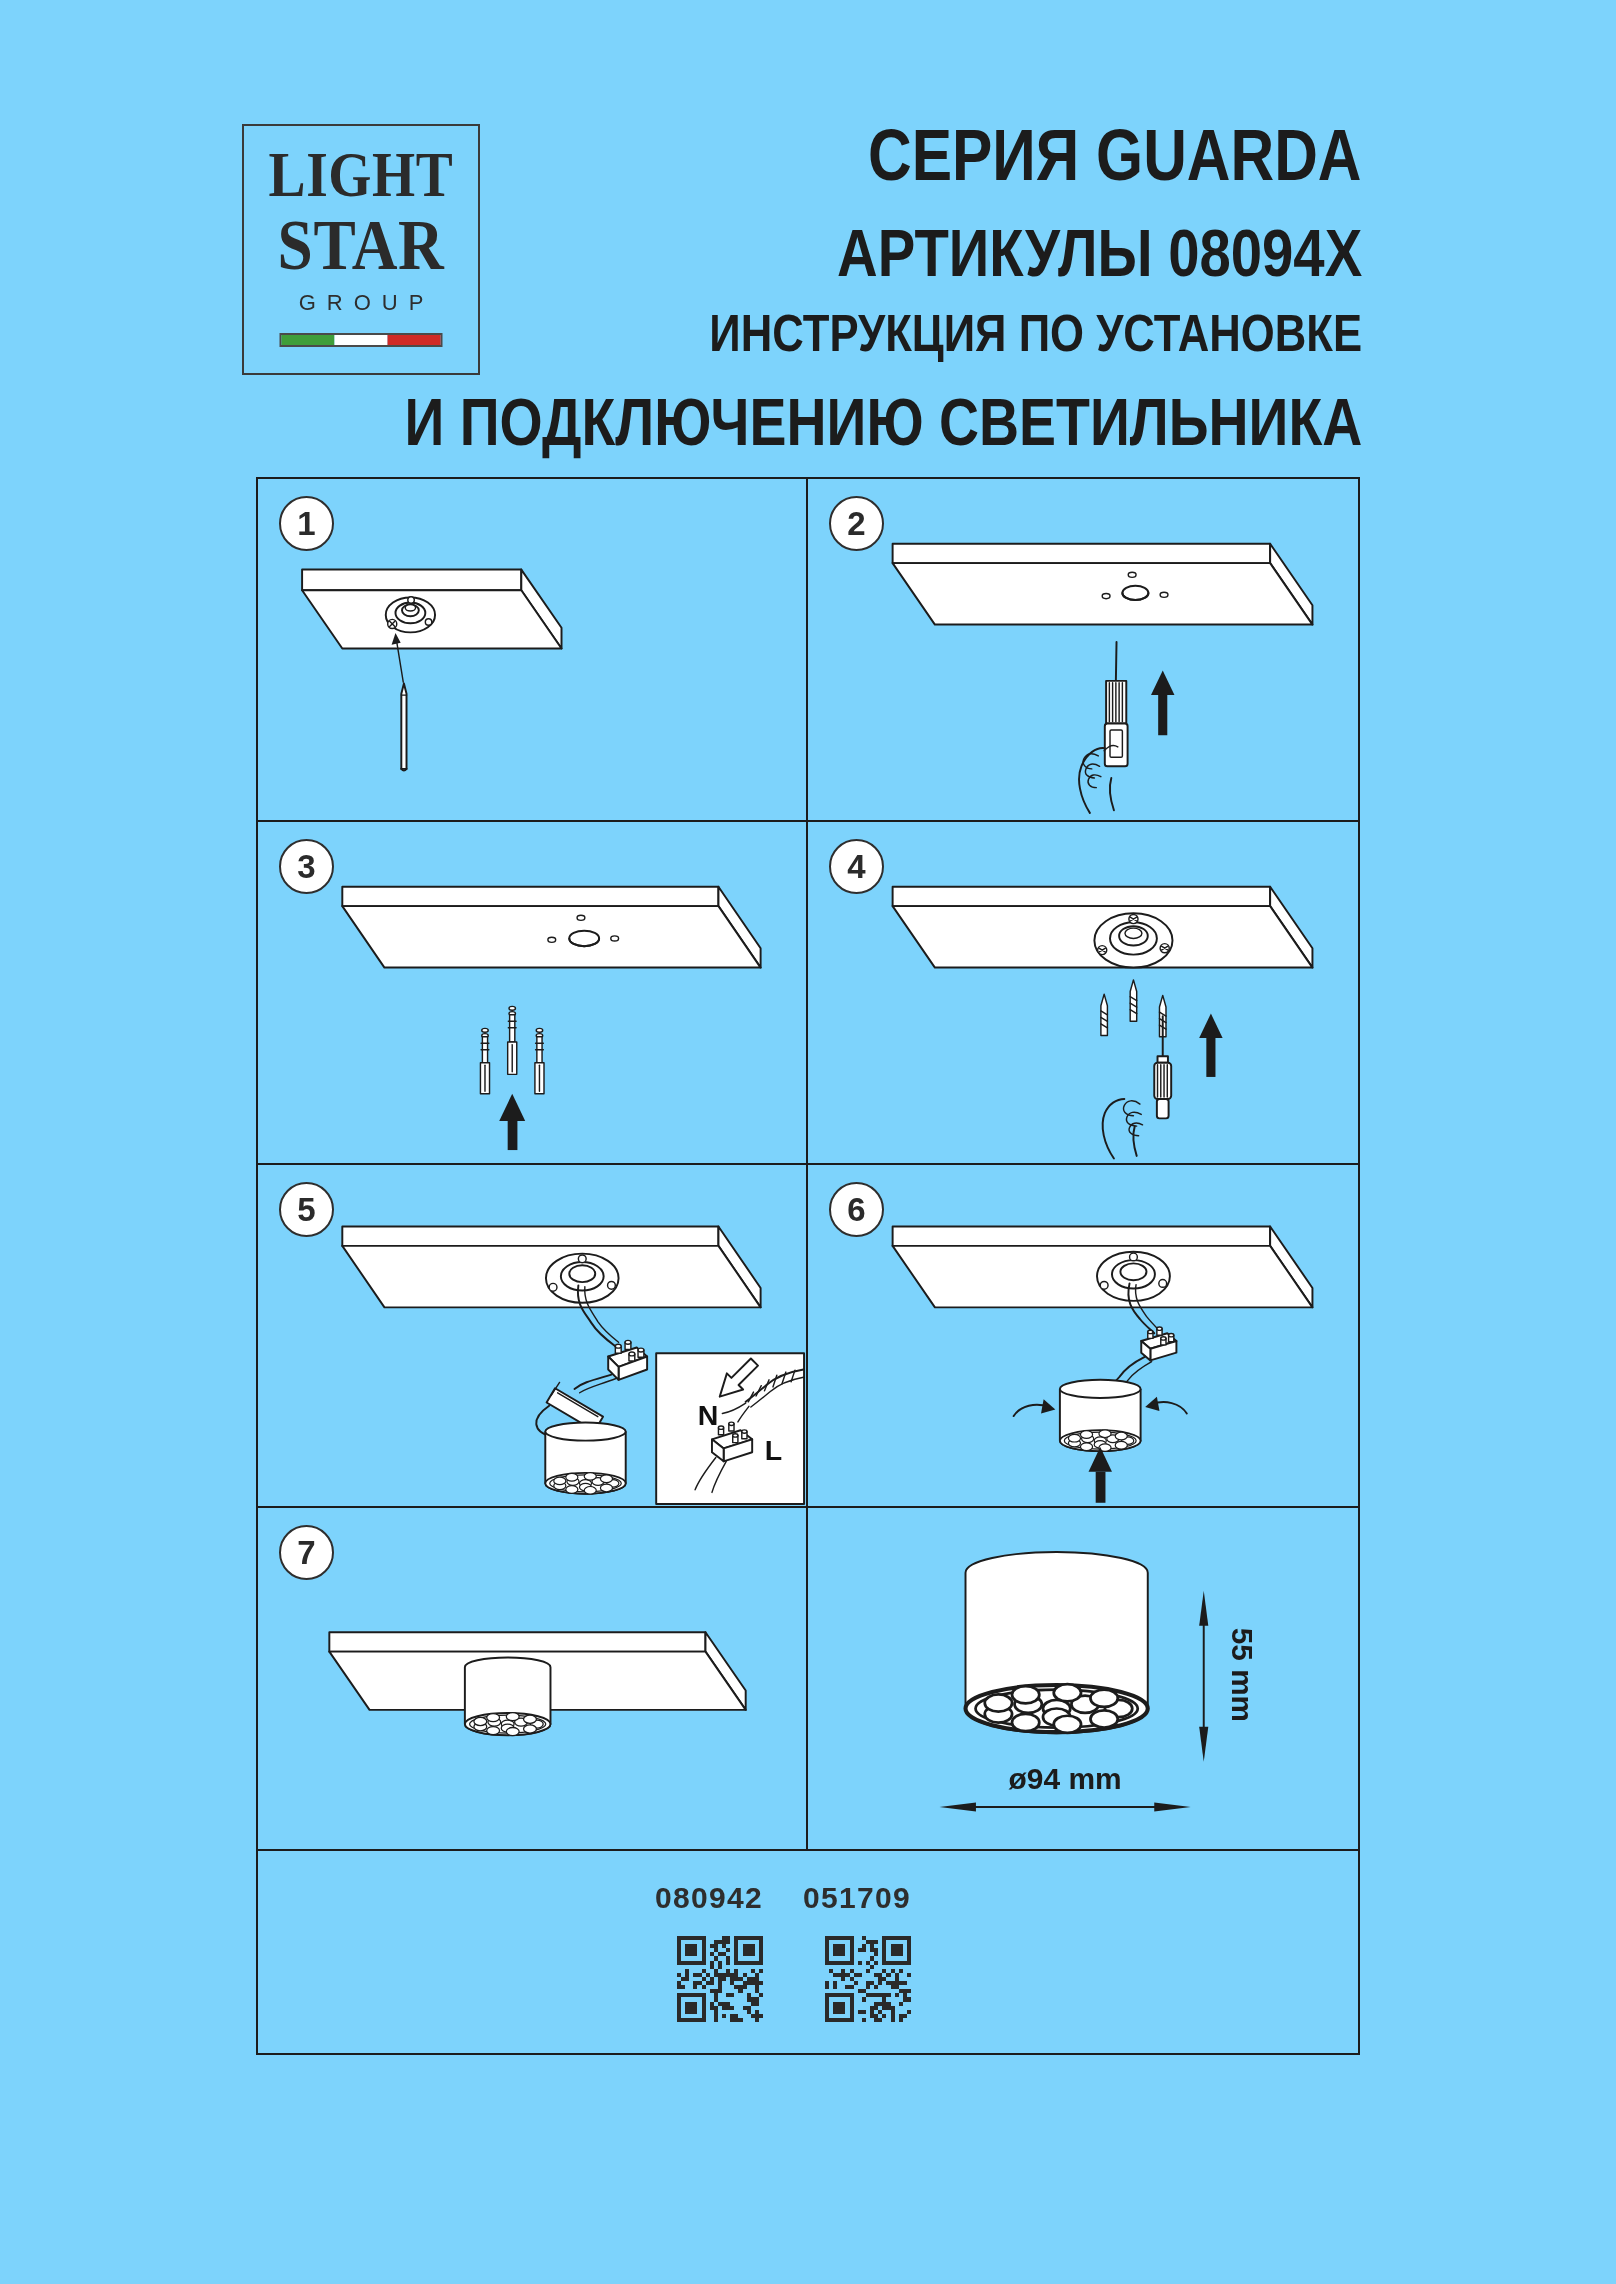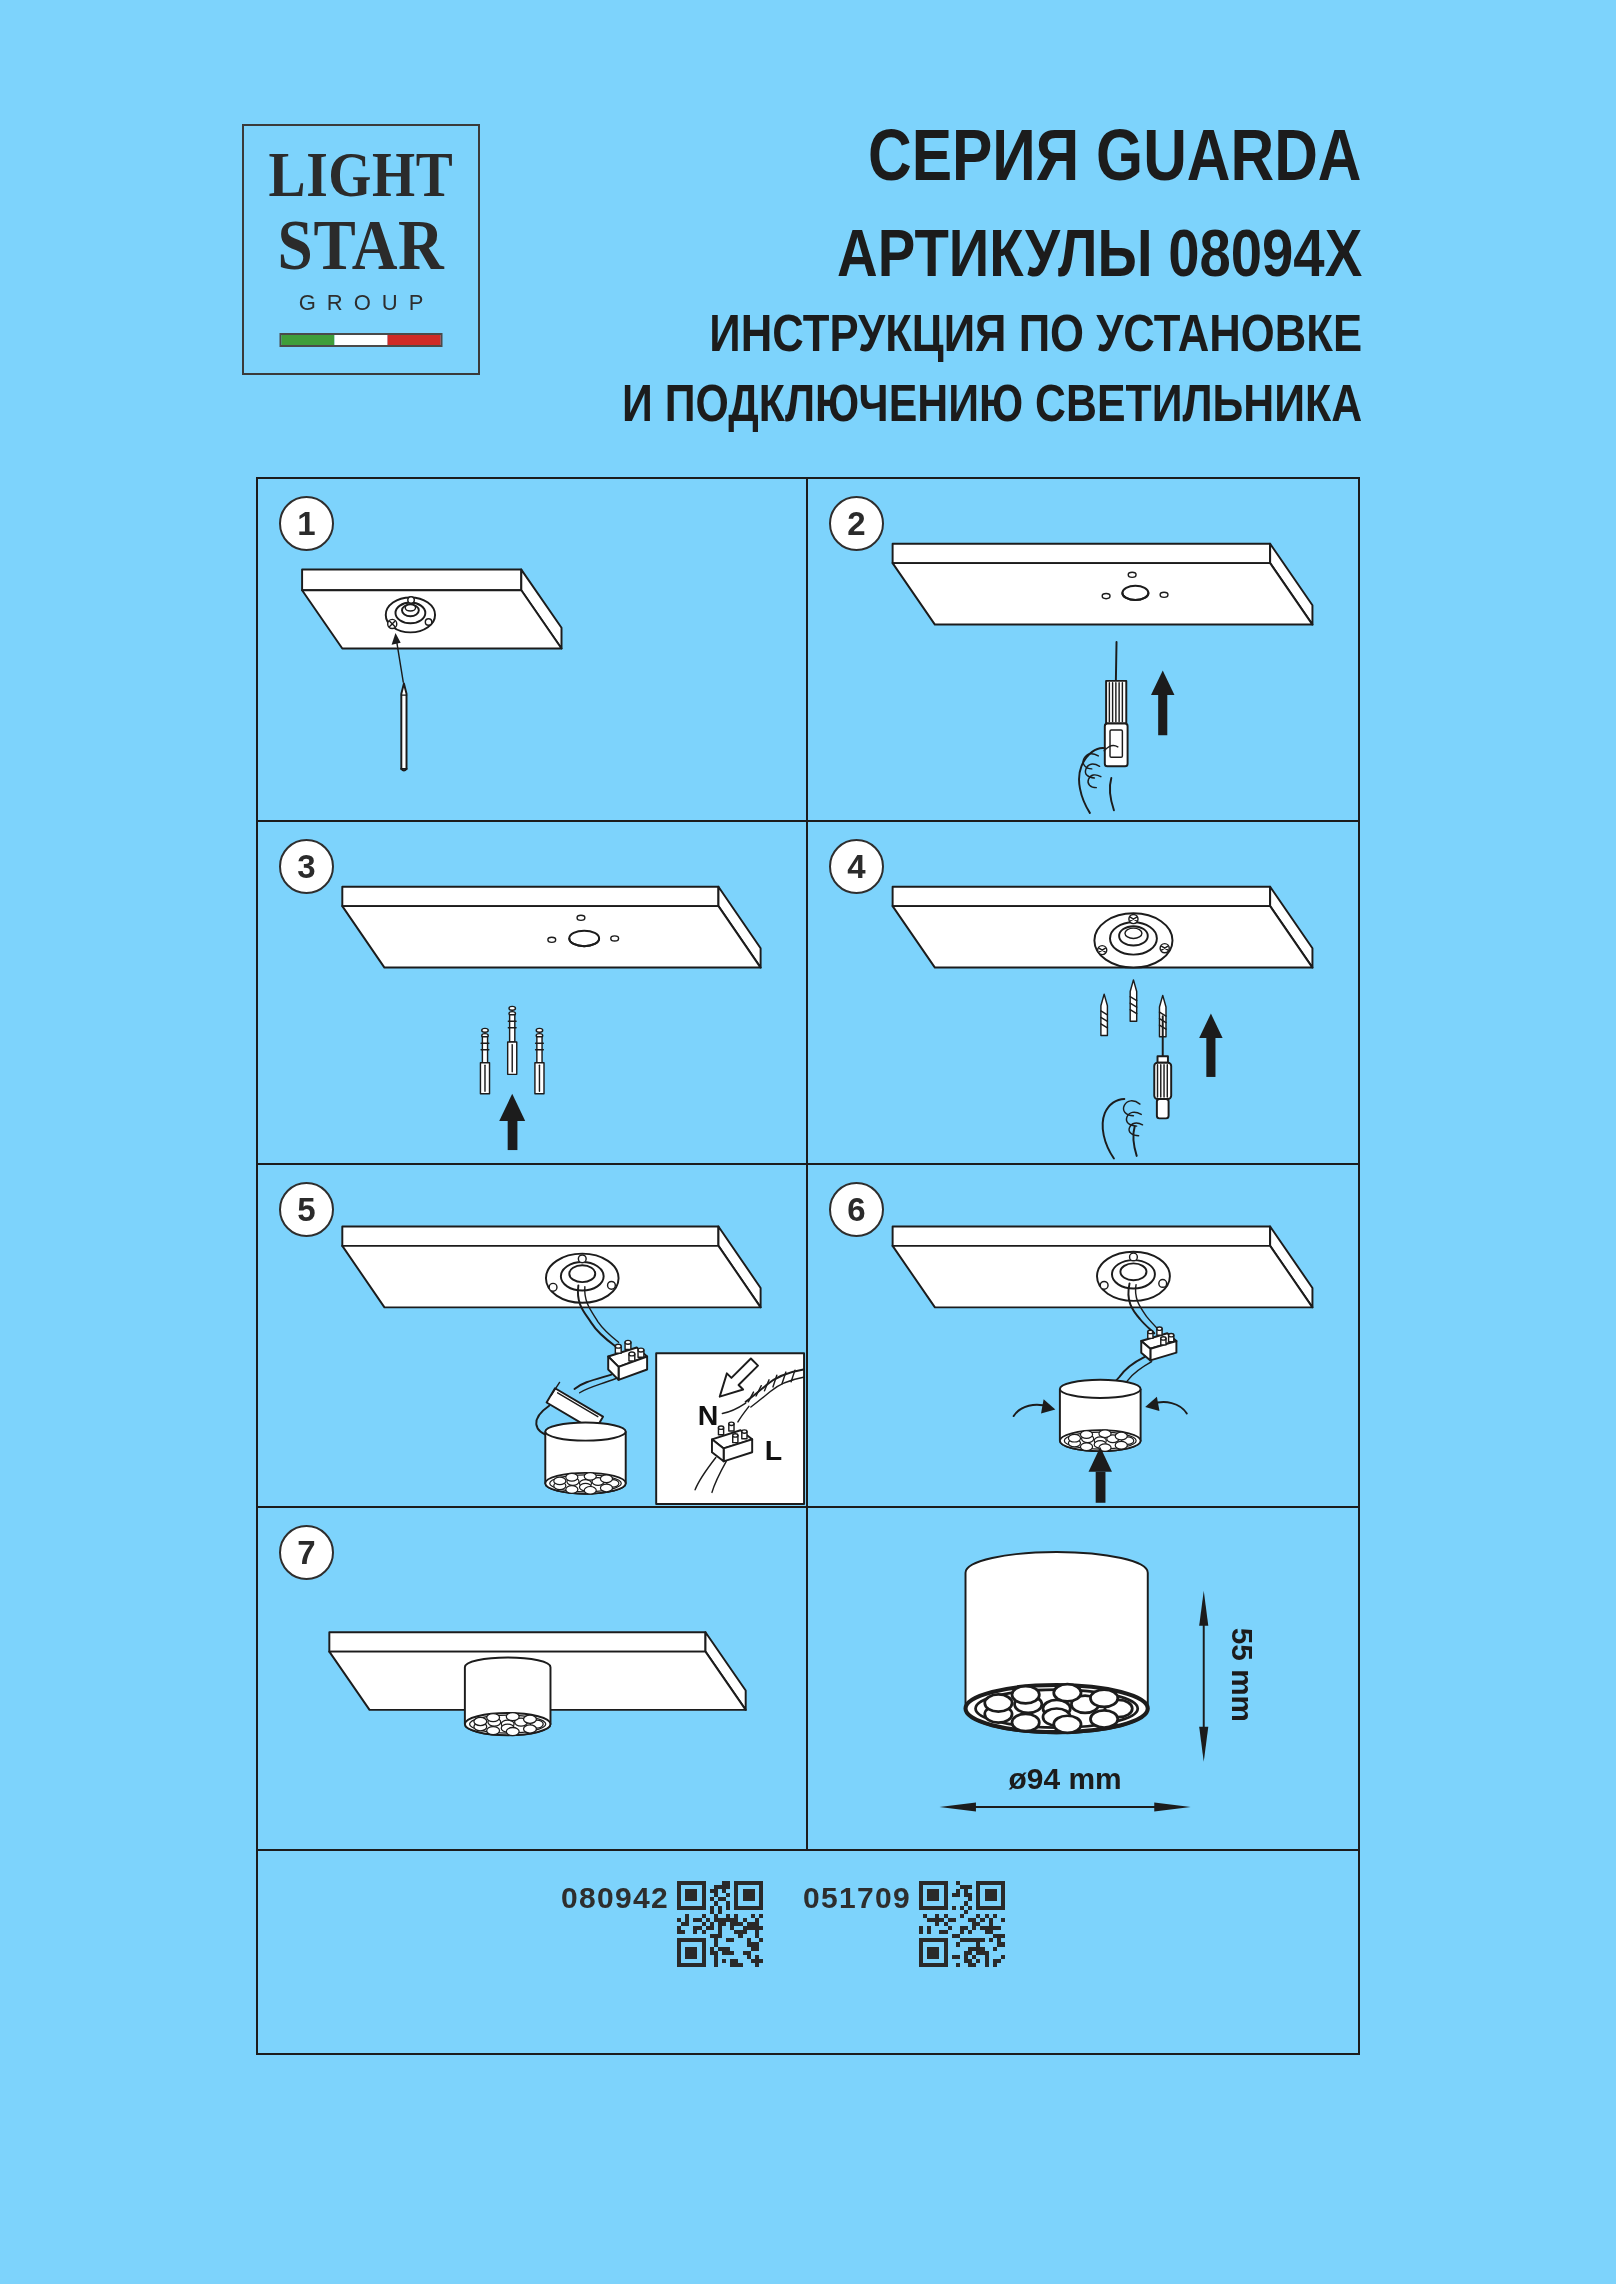--- a/index.html
+++ b/index.html
@@ -27,21 +27,21 @@
     position:absolute; left:50%; transform:translateX(-50%); top:207px;
     width:159px; height:9.8px; border:2px solid #4a4a4a; display:flex; box-sizing:content-box;
   }
   .logo-flag .seg { height:100%; flex:1 1 33.33%; }
   
   .hdr { position:absolute; right:254px; text-align:right; font-weight:700; white-space:nowrap; }
   .cx  { display:inline-block; transform:scaleX(0.84); transform-origin:100% 50%; white-space:nowrap; }
   .series-1 { top:114px; font-size:72px; }
   .series-2 { top:214px; font-size:67px; }
   .instr-1  { top:303px; font-size:52px; }
-  .instr-2  { top:374px; font-size:51px; }
+  .instr-2  { top:384px; font-size:66px; }
   
   .grid {
     position:absolute; left:256px; top:477px; width:1104px; height:1578px;
     border:2px solid #1c1c1c; box-sizing:border-box;
     display:grid; grid-template-columns:1fr 1fr; grid-template-rows:343px 343px 343px 343px auto;
   }
   .cell { position:relative; border-right:2px solid #1c1c1c; border-bottom:2px solid #1c1c1c; overflow:hidden; }
   .cell.lastcol { border-right:none; }
   .cell.qr-row { grid-column:1 / 3; border-right:none; border-bottom:none; }
   .cell svg.illu { position:absolute; inset:0; width:100%; height:100%; }
@@ -56,21 +56,21 @@
   svg .fw { fill:#ffffff; stroke:#1c1c1c; stroke-width:3; stroke-linejoin:round; }
   svg .fb { fill:#1c1c1c; stroke:none; }
   svg .thin { stroke-width:2.2; }
   svg text.dim-text { font:700 46px "Liberation Sans", sans-serif; fill:#1c1c1c; }
   svg text.nl-text  { font:700 44px "Liberation Sans", sans-serif; fill:#111; }
   
   .articles-wrap {
     position:absolute; inset:0; display:flex; justify-content:center; align-items:flex-start;
     gap:40px; padding-top:30px; transform:translateX(-25px);
   }
-  .article { display:flex; align-items:flex-start;gap:8px; }
+  .article { display:flex; flex-direction:column; align-items:flex-end;gap:8px; }
   .article .code { font-size:30px; font-weight:700; color:#2e2e2e; letter-spacing:1.3px; margin-bottom:13px; }
   .article .qr  { width:86px; height:86px; }
   
   .footer-url {
     position:absolute; left:0; top:2147px; width:100%; text-align:center;
     font-size:51px; font-weight:700; color:#232323;
   }
 </style>
 </head>
 <body>

